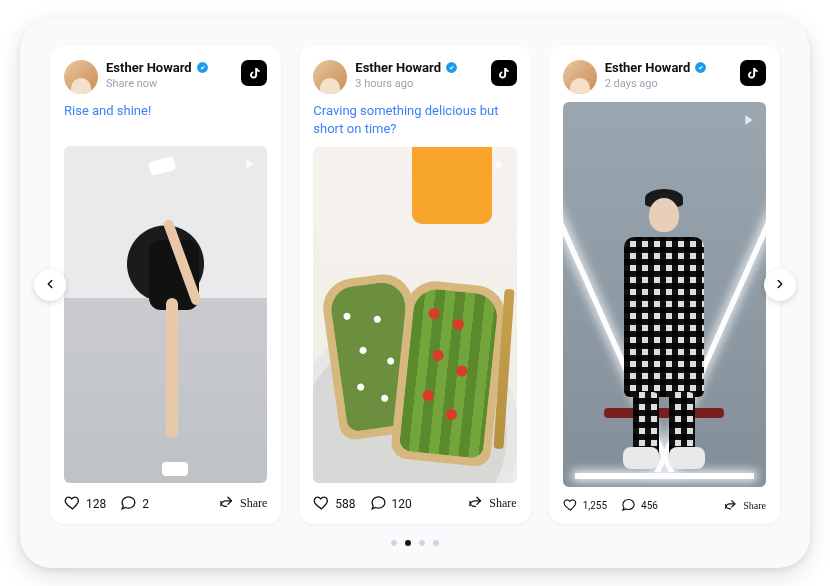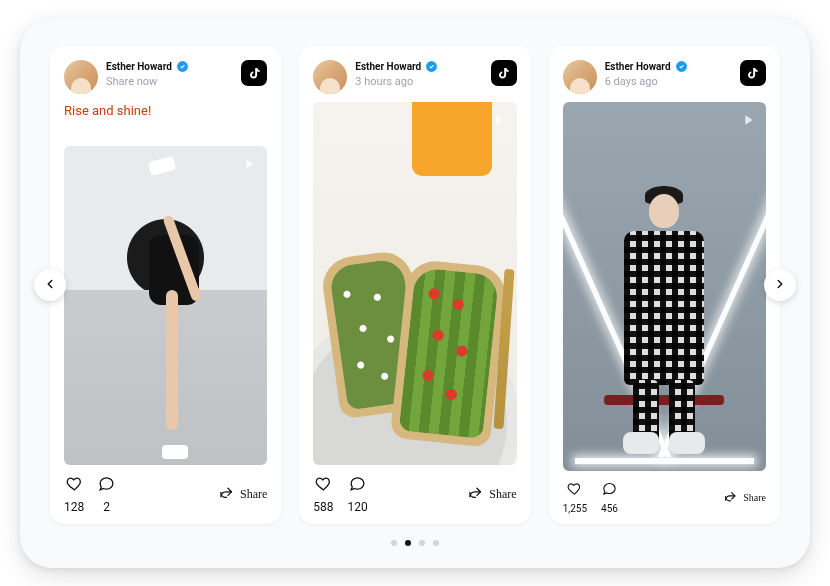--- a/index.html
+++ b/index.html
@@ -58,42 +58,42 @@
     position:absolute;
     bottom:-4px; left:50%; transform:translateX(-50%);
     width:20px; height:20px;
     background:#f5e0c9;
     border-radius:50% 50% 40% 40%;
   }
   .user-block { flex:1; min-width:0; }
   .user-line { display:flex; align-items:center; gap:4px; }
   .username {
     font-weight: 700;
-    font-size: 10px;
+    font-size: 13px;
     color: #111;
   }
   .verified {
     width: 13px; height: 13px;
     display:inline-flex; align-items:center; justify-content:center;
   }
   .timestamp {
     font-size: 11px;
     color: #9ca3af;
     margin-top: 2px;
   }
   .platform-icon {
     width: 26px; height: 26px;
     background: #000;
     border-radius: 7px;
     display:flex; align-items:center; justify-content:center;
     flex-shrink:0;
   }
   .caption {
     font-size: 13px;
-    color: #c2410c;
+    color: #3b82f6;
     line-height: 1.35;
     margin-bottom: 10px;
     min-height: 34px;
   }
   .media {
     flex:1;
     border-radius: 6px;
     position: relative;
     overflow: hidden;
     min-height: 0;
@@ -109,21 +109,21 @@
   }
   .card-footer {
     display:flex;
     align-items:center;
     gap: 14px;
     padding-top: 10px;
     font-size: 12px;
     color:#111;
   }
   .stat {
-    display:flex; align-items:center; gap:5px;flex-direction:column;
+    display:flex; align-items:center; gap:5px;
   }
   .stat.small { font-size: 10px; }
   .spacer { flex:1; }
   .share-group {
     display:flex; align-items:center; gap:5px;
     font-size:12px;
     font-family:Liberation Serif, serif;
   }
   .share-group.small { font-size:10px; }
 
@@ -410,20 +410,21 @@
             </span>
           </div>
           <div class="timestamp">3 hours ago</div>
         </div>
         <div class="platform-icon">
           <svg width="15" height="15" viewBox="0 0 24 24">
               <path fill="#fff" d="M16.5 3c.4 1.9 1.8 3.3 3.7 3.6v3c-1.5.1-2.9-.4-4-1.2v5.9c0 3.2-2.6 5.7-5.7 5.7S4.8 17.5 4.8 14.3c0-3 2.3-5.5 5.3-5.7v3.1c-1.2.2-2.2 1.3-2.2 2.6 0 1.5 1.2 2.6 2.6 2.6s2.6-1.2 2.6-2.6V3h3.4z"></path>
             </svg>
         </div>
       </div>
+      <div class="caption">Craving something delicious but short on time?</div>
       <div class="media media-food">
         <div class="juice"></div>
         <div class="plate"></div>
         <div class="toast1"></div>
         <div class="toast2"></div>
         <div class="fork"></div>
         <div class="play-badge">
           <svg width="16" height="16" viewBox="0 0 24 24">
               <path fill="#ffffff" fill-opacity="0.9" d="M8 5v14l11-7z"></path>
             </svg>
@@ -466,21 +467,21 @@
         <div class="user-block">
           <div class="user-line">
             <span class="username">Esther Howard</span>
             <span class="verified">
               <svg width="13" height="13" viewBox="0 0 24 24">
                   <circle cx="12" cy="12" r="10" fill="#1d9bf0"></circle>
                   <path d="M9.5 12.5 l1.8 1.8 l3.6 -3.8" stroke="#fff" stroke-width="2" fill="none" stroke-linecap="round" stroke-linejoin="round"></path>
                 </svg>
             </span>
           </div>
-          <div class="timestamp">6 days ago</div>
+          <div class="timestamp">2 days ago</div>
         </div>
         <div class="platform-icon">
           <svg width="15" height="15" viewBox="0 0 24 24">
               <path fill="#fff" d="M16.5 3c.4 1.9 1.8 3.3 3.7 3.6v3c-1.5.1-2.9-.4-4-1.2v5.9c0 3.2-2.6 5.7-5.7 5.7S4.8 17.5 4.8 14.3c0-3 2.3-5.5 5.3-5.7v3.1c-1.2.2-2.2 1.3-2.2 2.6 0 1.5 1.2 2.6 2.6 2.6s2.6-1.2 2.6-2.6V3h3.4z"></path>
             </svg>
         </div>
       </div>
       <div class="media media-street">
         <div class="tri-l"></div>
         <div class="tri-r"></div>

